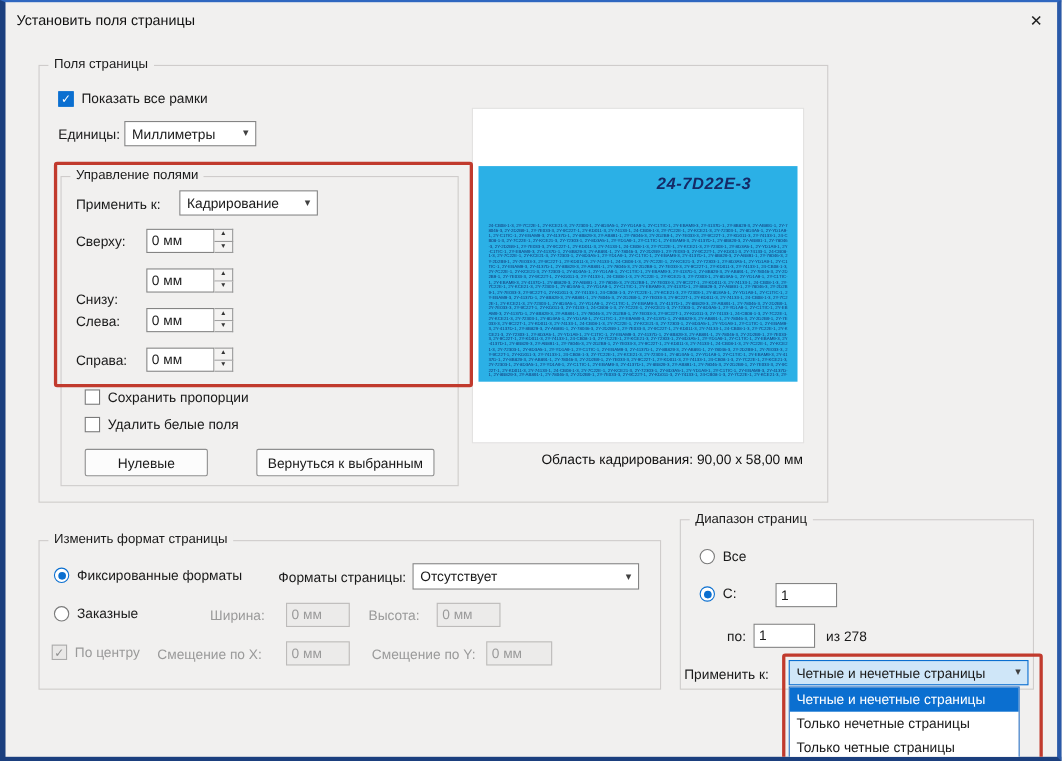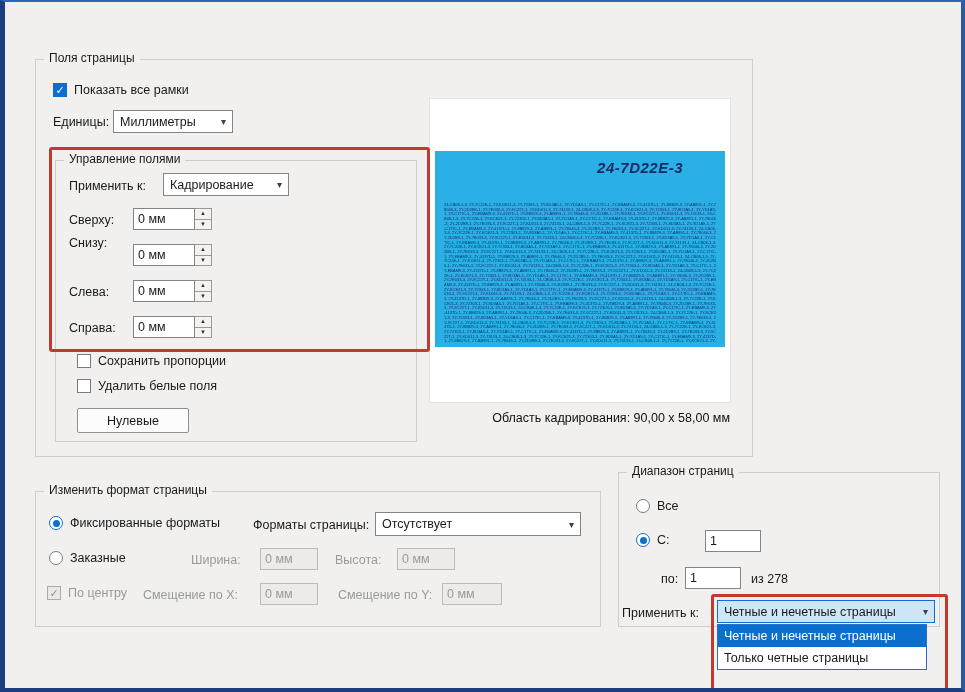--- a/index.html
+++ b/index.html
@@ -61,20 +61,24 @@
   
   .list{position:absolute;box-sizing:border-box;background:#fff;border:1px solid #2a6fc0;z-index:30;}
   .list .item{height:22px;line-height:22px;padding:0 6px;font-size:12.5px;color:#1a1a1a;white-space:nowrap;cursor:default;}
   .list .item.sel{background:#0b6fd0;color:#fff;}
 </style>
 </head>
 <body>
 
 <div class="window">
 
+  <div class="titlebar">
+    <div class="title">Установить поля страницы</div>
+    <div class="close">✕</div>
+  </div>
 
   <div class="group" style="left:30px;top:57px;width:718px;height:398px;">
     <div class="legend">Поля страницы</div>
   </div>
 
   <div class="check" style="left:48px;top:81px;">
     <span class="box on">✓</span>
     <span>Показать все рамки</span>
   </div>
 
@@ -96,21 +100,21 @@
 
   <div class="lbl" style="left:64px;top:211px;">Сверху:</div>
   <div class="spinwrap" style="left:128px;top:206px;">
     <input class="tin" value="0 мм" style="">
     <span class="spins">
       <span>▲</span>
       <span>▼</span>
     </span>
   </div>
 
-  <div class="lbl" style="left:64px;top:234px;">Снизу:</div>
+  <div class="lbl" style="left:64px;top:263px;">Снизу:</div>
   <div class="spinwrap" style="left:128px;top:242px;">
     <input class="tin" value="0 мм" style="">
     <span class="spins">
       <span>▲</span>
       <span>▼</span>
     </span>
   </div>
 
   <div class="lbl" style="left:64px;top:283px;">Слева:</div>
   <div class="spinwrap" style="left:128px;top:278px;">
@@ -135,20 +139,21 @@
   <div class="check" style="left:72px;top:352px;">
     <span class="box"></span>
     <span>Сохранить пропорции</span>
   </div>
   <div class="check" style="left:72px;top:377px;">
     <span class="box"></span>
     <span>Удалить белые поля</span>
   </div>
 
   <div class="btn" style="left:72px;top:406px;width:112px;height:25px;">Нулевые</div>
+  <div class="btn" style="left:228px;top:406px;width:162px;height:25px;">Вернуться к выбранным</div>
 
   <div class="page">
     <div class="cyan">
       <div class="ptitle">24-7D22E-3</div>
       <div class="ptext">24-CB08-1-3, 2Y-7C22E-1, 2Y-KCE21-3, 2Y-72303-1, 2Y-8D3A5-1, 2Y-YD1A9-1, 2Y-C1TIC-1, 2Y-EBAM9-3, 2Y-4137D-1, 2Y-8B829-3, 2Y-AB891-1, 2Y-78046-3, 2Y-2D2B9-1, 2Y-7E033-3, 2Y-9C22T-1, 2Y-KD011-3, 2Y-74133-1, 24-CB08-1-3, 2Y-7C22E-1, 2Y-KCE21-3, 2Y-72303-1, 2Y-8D3A5-1, 2Y-YD1A9-1, 2Y-C1TIC-1, 2Y-EBAM9-3, 2Y-4137D-1, 2Y-8B829-3, 2Y-AB891-1, 2Y-78046-3, 2Y-2D2B9-1, 2Y-7E033-3, 2Y-9C22T-1, 2Y-KD011-3, 2Y-74133-1, 24-CB08-1-3, 2Y-7C22E-1, 2Y-KCE21-3, 2Y-72303-1, 2Y-8D3A5-1, 2Y-YD1A9-1, 2Y-C1TIC-1, 2Y-EBAM9-3, 2Y-4137D-1, 2Y-8B829-3, 2Y-AB891-1, 2Y-78046-3, 2Y-2D2B9-1, 2Y-7E033-3, 2Y-9C22T-1, 2Y-KD011-3, 2Y-74133-1, 24-CB08-1-3, 2Y-7C22E-1, 2Y-KCE21-3, 2Y-72303-1, 2Y-8D3A5-1, 2Y-YD1A9-1, 2Y-C1TIC-1, 2Y-EBAM9-3, 2Y-4137D-1, 2Y-8B829-3, 2Y-AB891-1, 2Y-78046-3, 2Y-2D2B9-1, 2Y-7E033-3, 2Y-9C22T-1, 2Y-KD011-3, 2Y-74133-1, 24-CB08-1-3, 2Y-7C22E-1, 2Y-KCE21-3, 2Y-72303-1, 2Y-8D3A5-1, 2Y-YD1A9-1, 2Y-C1TIC-1, 2Y-EBAM9-3, 2Y-4137D-1, 2Y-8B829-3, 2Y-AB891-1, 2Y-78046-3, 2Y-2D2B9-1, 2Y-7E033-3, 2Y-9C22T-1, 2Y-KD011-3, 2Y-74133-1, 24-CB08-1-3, 2Y-7C22E-1, 2Y-KCE21-3, 2Y-72303-1, 2Y-8D3A5-1, 2Y-YD1A9-1, 2Y-C1TIC-1, 2Y-EBAM9-3, 2Y-4137D-1, 2Y-8B829-3, 2Y-AB891-1, 2Y-78046-3, 2Y-2D2B9-1, 2Y-7E033-3, 2Y-9C22T-1, 2Y-KD011-3, 2Y-74133-1, 24-CB08-1-3, 2Y-7C22E-1, 2Y-KCE21-3, 2Y-72303-1, 2Y-8D3A5-1, 2Y-YD1A9-1, 2Y-C1TIC-1, 2Y-EBAM9-3, 2Y-4137D-1, 2Y-8B829-3, 2Y-AB891-1, 2Y-78046-3, 2Y-2D2B9-1, 2Y-7E033-3, 2Y-9C22T-1, 2Y-KD011-3, 2Y-74133-1, 24-CB08-1-3, 2Y-7C22E-1, 2Y-KCE21-3, 2Y-72303-1, 2Y-8D3A5-1, 2Y-YD1A9-1, 2Y-C1TIC-1, 2Y-EBAM9-3, 2Y-4137D-1, 2Y-8B829-3, 2Y-AB891-1, 2Y-78046-3, 2Y-2D2B9-1, 2Y-7E033-3, 2Y-9C22T-1, 2Y-KD011-3, 2Y-74133-1, 24-CB08-1-3, 2Y-7C22E-1, 2Y-KCE21-3, 2Y-72303-1, 2Y-8D3A5-1, 2Y-YD1A9-1, 2Y-C1TIC-1, 2Y-EBAM9-3, 2Y-4137D-1, 2Y-8B829-3, 2Y-AB891-1, 2Y-78046-3, 2Y-2D2B9-1, 2Y-7E033-3, 2Y-9C22T-1, 2Y-KD011-3, 2Y-74133-1, 24-CB08-1-3, 2Y-7C22E-1, 2Y-KCE21-3, 2Y-72303-1, 2Y-8D3A5-1, 2Y-YD1A9-1, 2Y-C1TIC-1, 2Y-EBAM9-3, 2Y-4137D-1, 2Y-8B829-3, 2Y-AB891-1, 2Y-78046-3, 2Y-2D2B9-1, 2Y-7E033-3, 2Y-9C22T-1, 2Y-KD011-3, 2Y-74133-1, 24-CB08-1-3, 2Y-7C22E-1, 2Y-KCE21-3, 2Y-72303-1, 2Y-8D3A5-1, 2Y-YD1A9-1, 2Y-C1TIC-1, 2Y-EBAM9-3, 2Y-4137D-1, 2Y-8B829-3, 2Y-AB891-1, 2Y-78046-3, 2Y-2D2B9-1, 2Y-7E033-3, 2Y-9C22T-1, 2Y-KD011-3, 2Y-74133-1, 24-CB08-1-3, 2Y-7C22E-1, 2Y-KCE21-3, 2Y-72303-1, 2Y-8D3A5-1, 2Y-YD1A9-1, 2Y-C1TIC-1, 2Y-EBAM9-3, 2Y-4137D-1, 2Y-8B829-3, 2Y-AB891-1, 2Y-78046-3, 2Y-2D2B9-1, 2Y-7E033-3, 2Y-9C22T-1, 2Y-KD011-3, 2Y-74133-1, 24-CB08-1-3, 2Y-7C22E-1, 2Y-KCE21-3, 2Y-72303-1, 2Y-8D3A5-1, 2Y-YD1A9-1, 2Y-C1TIC-1, 2Y-EBAM9-3, 2Y-4137D-1, 2Y-8B829-3, 2Y-AB891-1, 2Y-78046-3, 2Y-2D2B9-1, 2Y-7E033-3, 2Y-9C22T-1, 2Y-KD011-3, 2Y-74133-1, 24-CB08-1-3, 2Y-7C22E-1, 2Y-KCE21-3, 2Y-72303-1, 2Y-8D3A5-1, 2Y-YD1A9-1, 2Y-C1TIC-1, 2Y-EBAM9-3, 2Y-4137D-1, 2Y-8B829-3, 2Y-AB891-1, 2Y-78046-3, 2Y-2D2B9-1, 2Y-7E033-3, 2Y-9C22T-1, 2Y-KD011-3, 2Y-74133-1, 24-CB08-1-3, 2Y-7C22E-1, 2Y-KCE21-3, 2Y-72303-1, 2Y-8D3A5-1, 2Y-YD1A9-1, 2Y-C1TIC-1, 2Y-EBAM9-3, 2Y-4137D-1, 2Y-8B829-3, 2Y-AB891-1, 2Y-78046-3, 2Y-2D2B9-1, 2Y-7E033-3, 2Y-9C22T-1, 2Y-KD011-3, 2Y-74133-1, 24-CB08-1-3, 2Y-7C22E-1, 2Y-KCE21-3, 2Y-72303-1, 2Y-8D3A5-1, 2Y-YD1A9-1, 2Y-C1TIC-1, 2Y-EBAM9-3, 2Y-4137D-1, 2Y-8B829-3, 2Y-AB891-1, 2Y-78046-3, 2Y-2D2B9-1, 2Y-7E033-3, 2Y-9C22T-1, 2Y-KD011-3, 2Y-74133-1, 24-CB08-1-3, 2Y-7C22E-1, 2Y-KCE21-3, 2Y-72303-1, 2Y-8D3A5-1, 2Y-YD1A9-1, 2Y-C1TIC-1, 2Y-EBAM9-3, 2Y-4137D-1, 2Y-8B829-3, 2Y-AB891-1, 2Y-78046-3, 2Y-2D2B9-1, 2Y-7E033-3, 2Y-9C22T-1, 2Y-KD011-3, 2Y-74133-1, 24-CB08-1-3, 2Y-7C22E-1, 2Y-KCE21-3, 2Y-72303-1, 2Y-8D3A5-1, 2Y-YD1A9-1, 2Y-C1TIC-1, 2Y-EBAM9-3, 2Y-4137D-1, 2Y-8B829-3, 2Y-AB891-1, 2Y-78046-3, 2Y-2D2B9-1, 2Y-7E033-3, 2Y-9C22T-1, 2Y-KD011-3, 2Y-74133-1, 24-CB08-1-3, 2Y-7C22E-1, 2Y-KCE21-3, 2Y-72303-1, 2Y-8D3A5-1, 2Y-YD1A9-1, 2Y-C1TIC-1, 2Y-EBAM9-3, 2Y-4137D-1, 2Y-8B829-3, 2Y-AB891-1, 2Y-78046-3, 2Y-2D2B9-1, 2Y-7E033-3, 2Y-9C22T-1, 2Y-KD011-3, 2Y-74133-1, 24-CB08-1-3, 2Y-7C22E-1, 2Y-KCE21-3, 2Y-72303-1, 2Y-8D3A5-1, 2Y-YD1A9-1, 2Y-C1TIC-1, 2Y-EBAM9-3, 2Y-4137D-1, 2Y-8B829-3, 2Y-AB891-1, 2Y-78046-3, 2Y-2D2B9-1, 2Y-7E033-3, 2Y-9C22T-1, 2Y-KD011-3, 2Y-74133-1, 24-CB08-1-3, 2Y-7C22E-1, 2Y-KCE21-3, 2Y-72303-1, 2Y-8D3A5-1, 2Y-YD1A9-1, 2Y-C1TIC-1, 2Y-EBAM9-3, 2Y-4137D-1, 2Y-8B829-3, 2Y-AB891-1, 2Y-78046-3, 2Y-2D2B9-1, 2Y-7E033-3, 2Y-9C22T-1, 2Y-KD011-3, 2Y-74133-1, 24-CB08-1-3, 2Y-7C22E-1, 2Y-KCE21-3, 2Y-72303-1, 2Y-8D3A5-1, 2Y-YD1A9-1, 2Y-C1TIC-1, 2Y-EBAM9-3, 2Y-4137D-1, 2Y-8B829-3, 2Y-AB891-1, 2Y-78046-3, 2Y-2D2B9-1, 2Y-7E033-3, 2Y-9C22T-1, 2Y-KD011-3, 2Y-74133-1, 24-CB08-1-3, 2Y-7C22E-1, 2Y-KCE21-3, 2Y-72303-1, 2Y-8D3A5-1, 2Y-YD1A9-1, 2Y-C1TIC-1, 2Y-EBAM9-3, 2Y-4137D-1, 2Y-8B829-3, 2Y-AB891-1, 2Y-78046-3, 2Y-2D2B9-1, 2Y-7E033-3, 2Y-9C22T-1, 2Y-KD011-3, 2Y-74133-1, 24-CB08-1-3, 2Y-7C22E-1, 2Y-KCE21-3, 2Y-72303-1, 2Y-8D3A5-1, 2Y-YD1A9-1, 2Y-C1TIC-1, 2Y-EBAM9-3, 2Y-4137D-1, 2Y-8B829-3, 2Y-AB891-1, 2Y-78046-3, 2Y-2D2B9-1, 2Y-7E033-3, 2Y-9C22T-1, 2Y-KD011-3, 2Y-74133-1, 24-CB08-1-3, 2Y-7C22E-1, 2Y-KCE21-3, 2Y-72303-1, 2Y-8D3A5-1, 2Y-YD1A9-1, 2Y-C1TIC-1, 2Y-EBAM9-3, 2Y-4137D-1, 2Y-8B829-3, 2Y-AB891-1, 2Y-78046-3, 2Y-2D2B9-1, 2Y-7E033-3, 2Y-9C22T-1, 2Y-KD011-3, 2Y-74133-1, 24-CB08-1-3, 2Y-7C22E-1, 2Y-KCE21-3, 2Y-72303-1, 2Y-8D3A5-1, 2Y-YD1A9-1, 2Y-C1TIC-1, 2Y-EBAM9-3, 2Y-4137D-1, 2Y-8B829-3, 2Y-AB891-1, 2Y-78046-3, 2Y-2D2B9-1, 2Y-7E033-3, 2Y-9C22T-1, 2Y-KD011-3, 2Y-74133-1, </div>
     </div>
   </div>
   <div class="caption">Область кадрирования: 90,00 x 58,00 мм</div>
 
   <div class="group" style="left:30px;top:489px;width:566px;height:136px;">
@@ -203,18 +208,19 @@
   <div class="lbl" style="left:746px;top:570px;">из 278</div>
 
   <div class="lbl" style="left:617px;top:604px;">Применить к:</div>
   <div class="combo focus" style="left:712px;top:598px;width:218px;height:23px;">
     <span>Четные и нечетные страницы</span>
     <span class="car">▾</span>
   </div>
 
   <div class="list" style="left:712px;top:622px;width:210px;">
     <div class="item sel">Четные и нечетные страницы</div>
+    <div class="item">Только нечетные страницы</div>
     <div class="item">Только четные страницы</div>
   </div>
 
   <div class="redbox" style="left:706px;top:592px;width:231px;height:96px;"></div>
 
 </div>
 
 </body></html>

